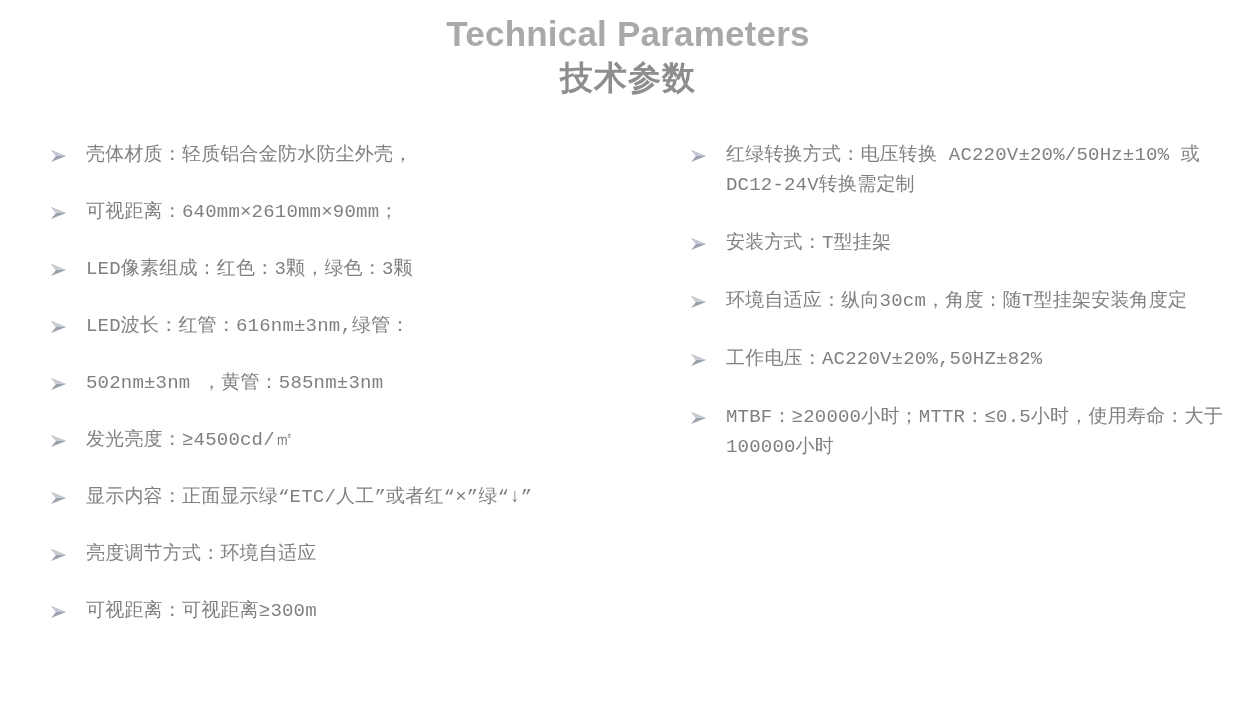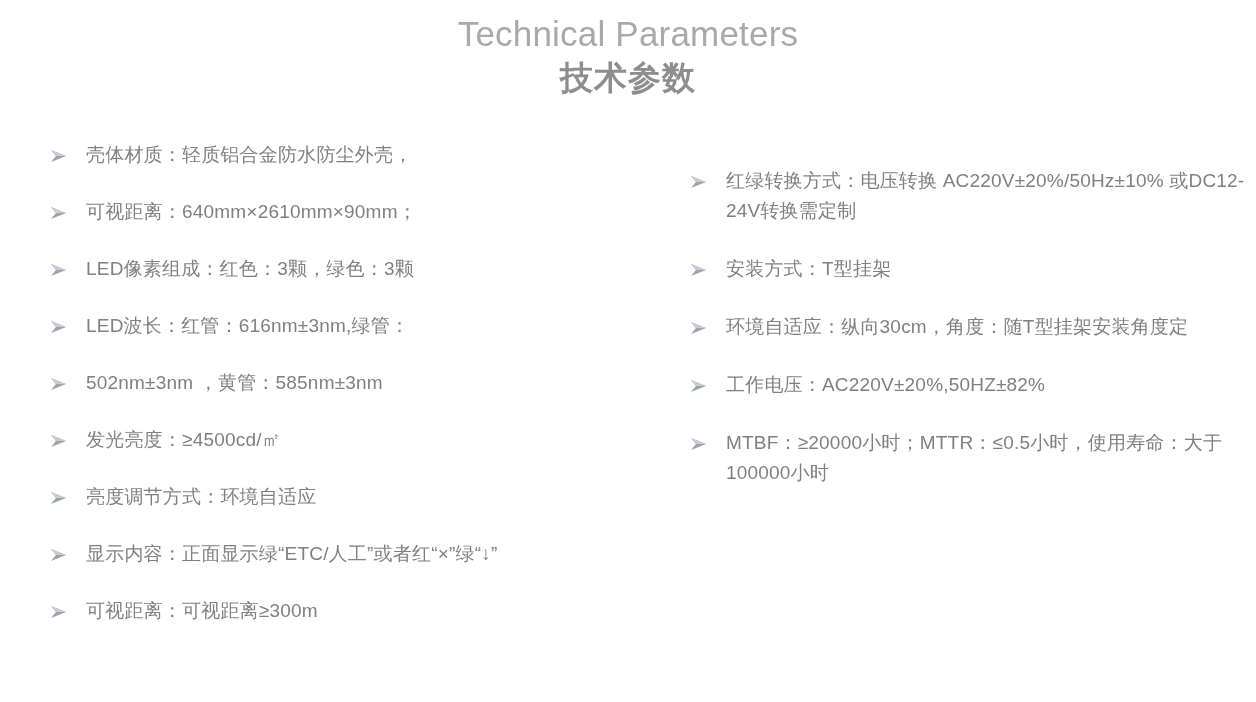--- a/index.html
+++ b/index.html
@@ -25,21 +25,21 @@
   
   .heading {
     position: absolute;
     left: 0;
     top: 12px;
     width: 1256px;
     text-align: center;
   }
   .title-en {
     font-size: 35px;
-    font-weight: normal;
+    font-weight: bold;
     color: #a9a9a9;
     letter-spacing: 0.2px;
     line-height: 44px;
     white-space: nowrap;
   }
   .title-cn {
     font-size: 33px;
     font-weight: bold;
     color: #8e8e8e;
     line-height: 44px;
@@ -62,23 +62,24 @@
   .col-right { left: 688px; width: 560px; }
 
   .spec-item {
     position: relative;
     display: block;
     padding-left: 38px;
     color: #808080;
     font-size: 19px;
     line-height: 30px;
     letter-spacing: 0.2px;
+    font-family: Liberation Mono, monospace;
   }
   .col-left  .spec-item { margin-bottom: 27px; }
-  .col-right .spec-item { margin-bottom: 28px; margin-top: 26px; }
+  .col-right .spec-item { margin-bottom: 28px; }
 
   
   .bullet {
     position: absolute;
     left: 2px;
     top: 9px;
     width: 18px;
     height: 14px;
     display: block;
   }
@@ -161,31 +162,31 @@
         <span class="spec-text">发光亮度：≥4500cd/㎡</span>
       </div>
 
       <div class="spec-item">
         <span class="bullet">
           <svg width="18" height="14" viewBox="0 0 18 14" xmlns="http://www.w3.org/2000/svg">
             <polygon points="1,1 16,7 1,13 6,7" fill="#9aa2ad"></polygon>
             <polygon points="1,1 16,7 6,7" fill="#c7ccd3"></polygon>
           </svg>
         </span>
+        <span class="spec-text">显示内容：正面显示绿“ETC/人工”或者红“×”绿“↓”</span>
+      </div>
+
+      <div class="spec-item">
+        <span class="bullet">
+          <svg width="18" height="14" viewBox="0 0 18 14" xmlns="http://www.w3.org/2000/svg">
+            <polygon points="1,1 16,7 1,13 6,7" fill="#9aa2ad"></polygon>
+            <polygon points="1,1 16,7 6,7" fill="#c7ccd3"></polygon>
+          </svg>
+        </span>
         <span class="spec-text">亮度调节方式：环境自适应</span>
-      </div>
-
-      <div class="spec-item">
-        <span class="bullet">
-          <svg width="18" height="14" viewBox="0 0 18 14" xmlns="http://www.w3.org/2000/svg">
-            <polygon points="1,1 16,7 1,13 6,7" fill="#9aa2ad"></polygon>
-            <polygon points="1,1 16,7 6,7" fill="#c7ccd3"></polygon>
-          </svg>
-        </span>
-        <span class="spec-text">显示内容：正面显示绿“ETC/人工”或者红“×”绿“↓”</span>
       </div>
 
       <div class="spec-item">
         <span class="bullet">
           <svg width="18" height="14" viewBox="0 0 18 14" xmlns="http://www.w3.org/2000/svg">
             <polygon points="1,1 16,7 1,13 6,7" fill="#9aa2ad"></polygon>
             <polygon points="1,1 16,7 6,7" fill="#c7ccd3"></polygon>
           </svg>
         </span>
         <span class="spec-text">可视距离：可视距离≥300m</span>

